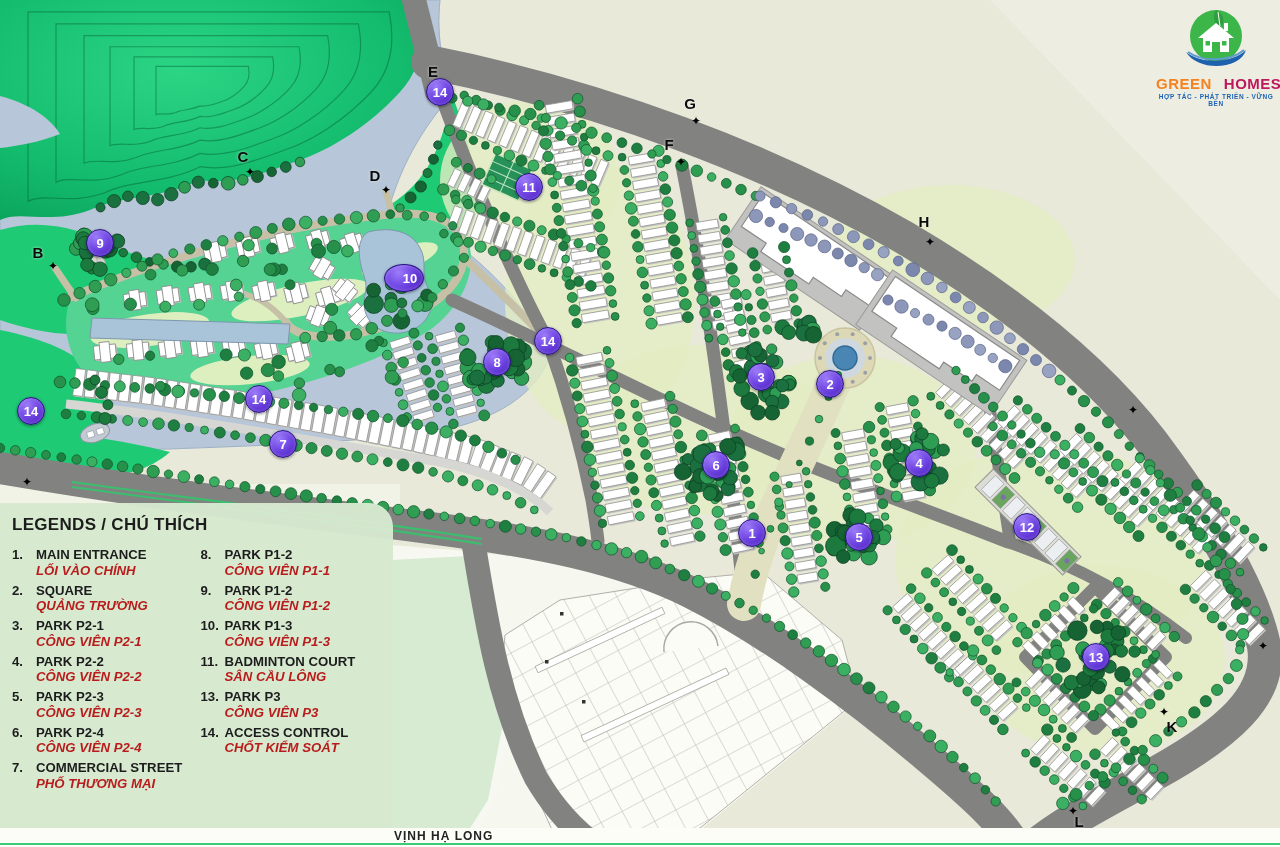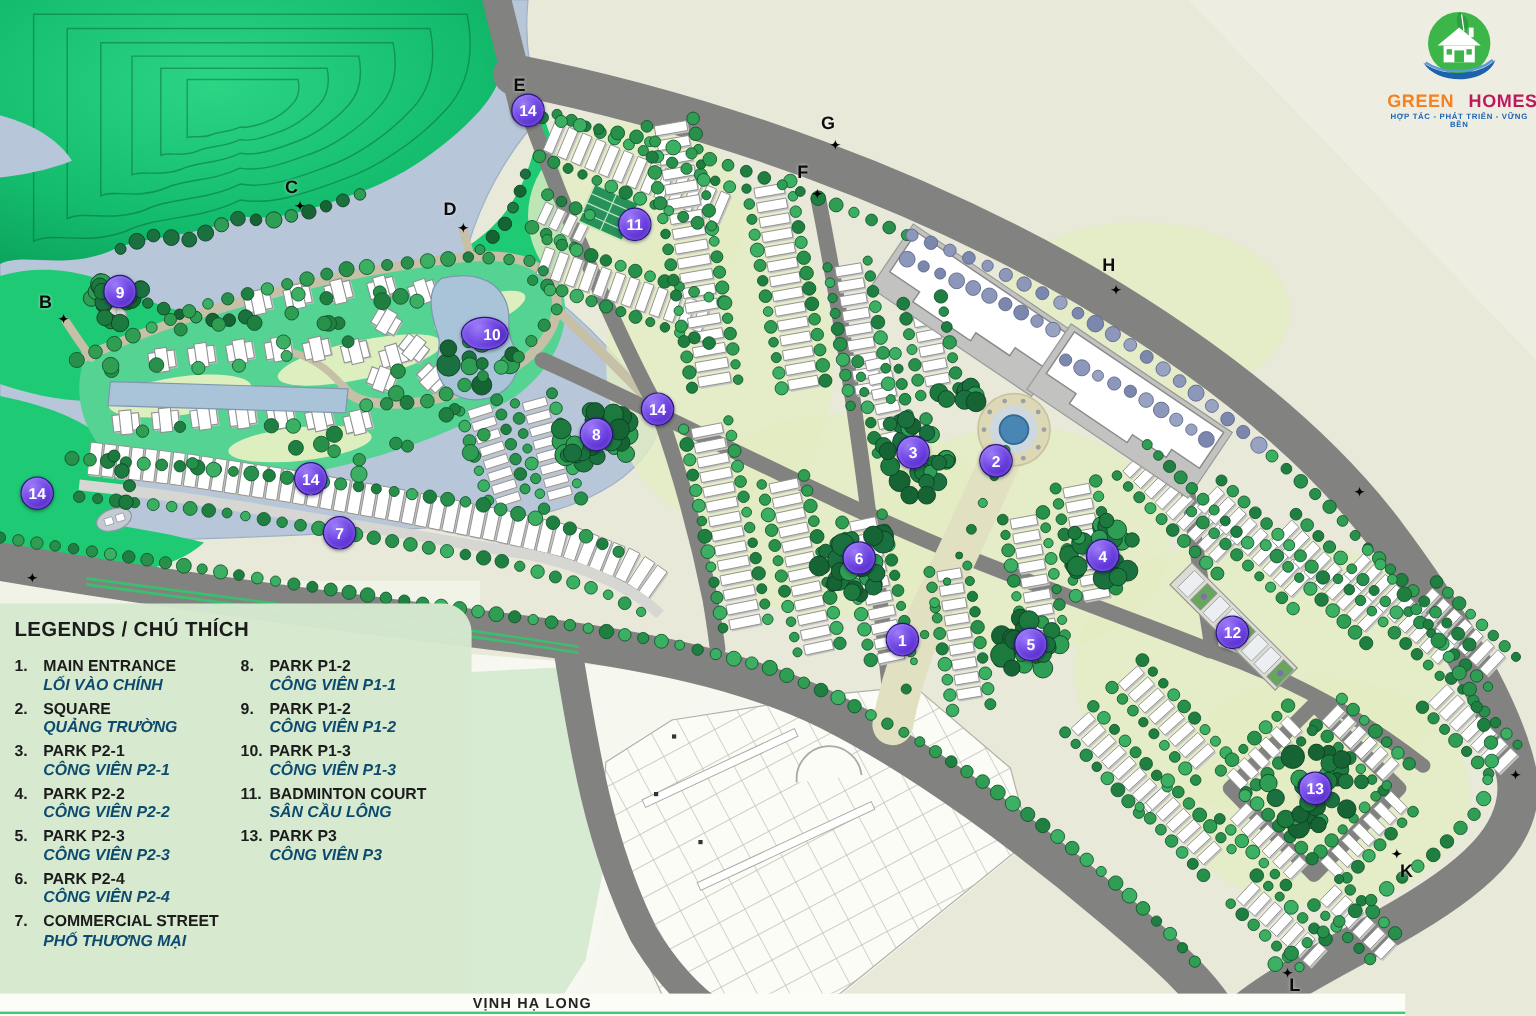--- a/index.html
+++ b/index.html
@@ -21,23 +21,23 @@
   
   #legend{position:absolute;left:0;top:503px;width:393px;height:327px;
           background:rgba(214,233,208,.97);border-top-right-radius:24px;z-index:40;
           color:#1c1c1c;box-sizing:border-box;padding:12px 8px 4px 12px;}
   #legend .lg-title{font-size:17px;font-weight:700;letter-spacing:.3px;margin-bottom:12px;}
   #legend .lg-cols{display:flex;gap:4px;}
   #legend .lg-col{flex:1;}
   .lg-item{margin-bottom:4.5px;}
   .lg-en{display:flex;font-size:13.2px;font-weight:800;line-height:15.5px;}
   .lg-num{width:24px;flex:0 0 24px;}
-  .lg-vi{font-size:13.2px;font-weight:700;font-style:italic;line-height:15.5px;margin-left:24px;color:#0c4a6e;}
+  .lg-vi{font-size:13.2px;font-weight:700;font-style:italic;line-height:15.5px;margin-left:24px;color:#b91c1c;}
   
-  #baystrip{position:absolute;left:0;top:828px;width:1171px;height:19px;background:#fcfdf6;z-index:50;}
+  #baystrip{position:absolute;left:0;top:828px;width:1280px;height:19px;background:#fcfdf6;z-index:50;}
   #baystrip .green-line{position:absolute;left:0;bottom:2px;width:100%;height:2.5px;background:#3ecb77;}
   #bay-label{position:absolute;left:394px;top:1px;font-size:12px;font-weight:800;
              letter-spacing:1px;color:#222;}
   
   #logo{position:absolute;left:1156px;top:8px;width:120px;text-align:center;z-index:45;}
   #logo .brand{font-size:15px;font-weight:800;letter-spacing:.5px;line-height:16px;}
   #logo .brand .g1{color:#f58220;}
   #logo .brand .g2{color:#be185d;margin-left:12px;}
   #logo .tagline{font-size:6.5px;font-weight:700;color:#1c63b7;letter-spacing:.55px;margin-top:1px;}
 </style>
@@ -2135,20 +2135,27 @@
             </div>
             <div class="lg-vi">SÂN CẦU LÔNG</div>
           </div>
           <div class="lg-item">
             <div class="lg-en">
               <span class="lg-num">13.</span>
               <span>PARK P3</span>
             </div>
             <div class="lg-vi">CÔNG VIÊN P3</div>
           </div>
+          <div class="lg-item">
+            <div class="lg-en">
+              <span class="lg-num">14.</span>
+              <span>ACCESS CONTROL</span>
+            </div>
+            <div class="lg-vi">CHỐT KIỂM SOÁT</div>
+          </div>
         </div>
     </div>
   </div>
 
   <div id="baystrip">
     <div id="bay-label">VỊNH HẠ LONG</div>
     <div class="green-line"></div>
   </div>
 
   <div id="logo">

